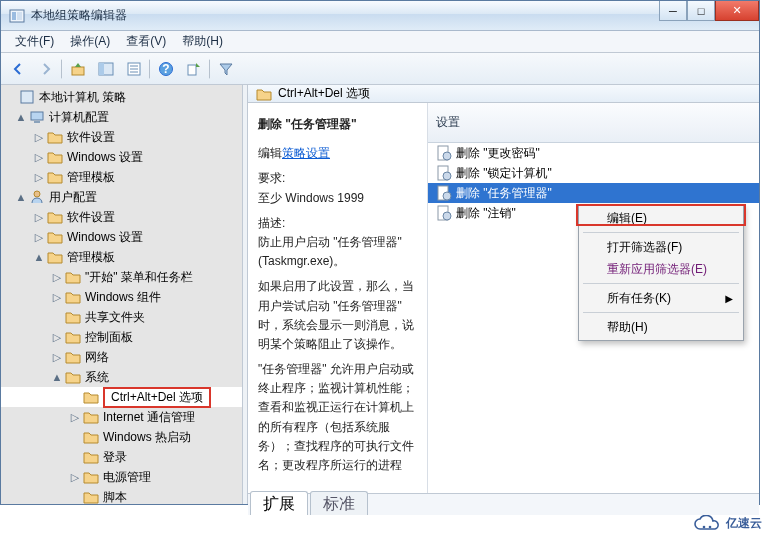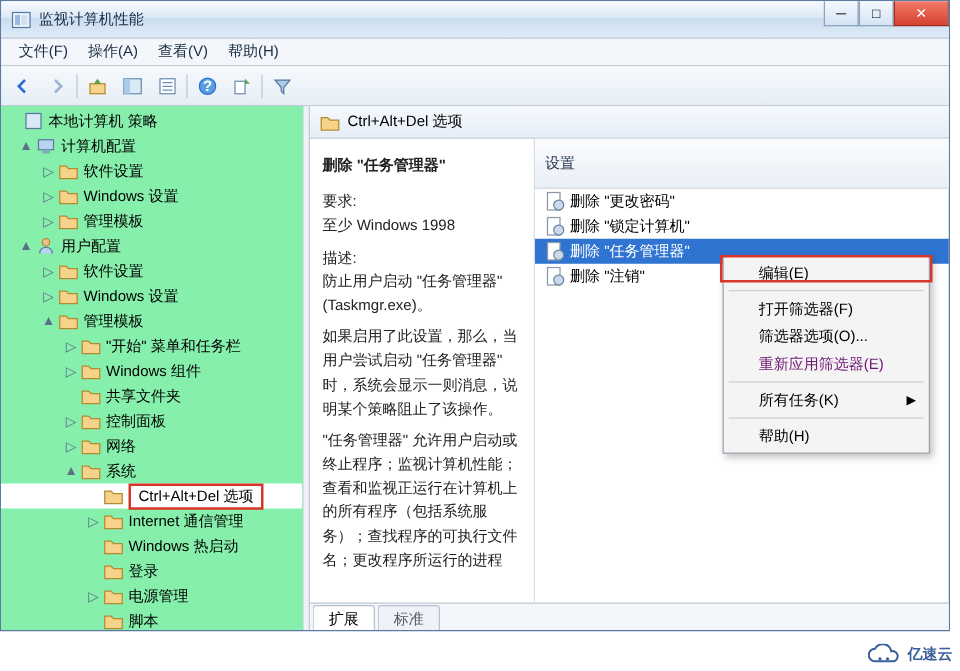--- a/index.html
+++ b/index.html
@@ -17,21 +17,21 @@
 
 .menubar { height: 22px; display: flex; align-items: center; padding-left: 6px; border-bottom: 1px solid #c0c9d4; background:#f3f6fa; }
 .menubar span { padding: 2px 8px; color:#1b2d44; }
 
 .toolbar { height: 32px; display: flex; align-items: center; padding-left: 4px; gap:2px; border-bottom: 1px solid #c0c9d4; background: linear-gradient(#f6f9fc,#e6eef6); }
 .tbtn { width:26px; height:24px; display:flex; align-items:center; justify-content:center; border:1px solid transparent; border-radius:2px; }
 .tbtn.sep { width:2px; border-left:1px solid #b6c1cd; height:20px; }
 .tbtn svg { display:block; }
 
 .body { display:flex; height: calc(100% - 30px - 22px - 32px); }
-.tree-pane { width: 242px; border-right:1px solid #c0c9d4; overflow-y:auto; background:#86efac; padding:2px 0; }
+.tree-pane { width: 242px; border-right:1px solid #c0c9d4; overflow-y:auto; background:#e5e5e5; padding:2px 0; }
 .splitter { width:5px; background:#eef2f6; border-right:1px solid #c0c9d4; cursor:col-resize; }
 
 .node { display:flex; align-items:center; height:20px; padding-right:4px; white-space:nowrap; }
 .tw { width:16px; display:inline-flex; justify-content:center; color:#5b6f85; font-family: Arial; font-size:11px; cursor:pointer; }
 .ic { width:16px; height:16px; display:inline-flex; margin-right:4px; }
 .node.sel { background:#fff; }
 .node.sel .lbl { border:2px solid #d9362b; padding:0 6px; }
 .lbl { display:inline-block; }
 
 .folder-ico { fill:#f6d38a; stroke:#b58a2e; stroke-width:1; }
@@ -43,21 +43,21 @@
 .desc .heading { font-weight:bold; margin-bottom:10px; }
 .desc a { color:#0b5bd3; text-decoration:underline; }
 .desc p { margin:6px 0; }
 .list { flex:1; }
 .list-hdr { height:40px; display:flex; align-items:center; padding-left:8px; background:linear-gradient(#fbfcfe,#e9eff6); border-bottom:1px solid #c9d3de; color:#2a3a4e; }
 .row { height:20px; display:flex; align-items:center; padding-left:8px; gap:4px; }
 .row.hi { background:#2f74d0; color:#fff; }
 .row .pol-ico { width:16px; height:16px; }
 
 .tabs { height:22px; border-top:1px solid #c0c9d4; display:flex; align-items:flex-end; padding-left:2px; background:#f3f6fa; }
-.tab { padding:2px 12px 0; border:1px solid #b6c1cd; border-bottom:none; background:#fff; border-radius:3px 3px 0 0; margin-right:2px; font-size:12px; }
+.tab { padding:2px 12px 0; border:1px solid #b6c1cd; border-bottom:none; background:#fff; border-radius:3px 3px 0 0; margin-right:2px; font-size:16px; }
 .tab.inactive { background:#eef2f6; color:#556;margin-top:40px; }
 
 .ctx { position:absolute; left:578px; top:204px; width:166px; background:#f4f4f4; border:1px solid #9aa3ad; box-shadow:2px 3px 6px rgba(0,0,0,.25); padding:2px; z-index:10; }
 .ctx-frame { position:absolute; left:576px; top:204px; width:170px; height:22px; border:2px solid #d9362b; z-index:11; pointer-events:none; }
 .ctx-item { height:22px; display:flex; align-items:center; padding-left:26px; }
 .ctx-item.disabled { color:#701a75; }
 .ctx-sep { height:1px; background:#c9cfd6; margin:3px 2px; }
 .ctx-item .arrow { margin-left:auto; margin-right:8px; font-size:10px; }
 
 .watermark { position:absolute; right:6px; bottom:2px; display:flex; align-items:flex-start; gap:4px; font-size:16px; color:#3a5e9a; font-weight:bold; }
@@ -71,21 +71,21 @@
 <body>
 
 <div class="window">
 
   <div class="titlebar">
     <svg class="tb-icon" viewBox="0 0 16 16">
         <rect x="1" y="2" width="14" height="12" fill="#eef4fb" stroke="#5a7aa0"></rect>
         <rect x="3" y="4" width="4" height="8" fill="#9abbe0"></rect>
         <rect x="8" y="4" width="5" height="8" fill="#d2e0f0"></rect>
       </svg>
-    <span class="title">监视计算机性能</span>
+    <span class="title">本地组策略编辑器</span>
     <div class="winbtns">
       <div class="winbtn">
           <span>─</span>
         </div>
       <div class="winbtn">
           <span>□</span>
         </div>
       <div class="winbtn close">
           <span>✕</span>
         </div>
@@ -352,21 +352,22 @@
     <div class="right-pane">
       <div class="breadcrumb">
         <svg width="16" height="16" viewBox="0 0 16 16">
             <path d="M1 4h5l2 2h7v8H1z" class="folder-ico"></path>
           </svg>
         <span>Ctrl+Alt+Del 选项</span>
       </div>
       <div class="content">
         <div class="desc">
           <div class="heading">删除 "任务管理器"</div>
-          <p><span>要求:</span><br><span>至少 Windows 1998</span></p>
+          <p><span>编辑</span><a href="#">策略设置</a></p>
+          <p><span>要求:</span><br><span>至少 Windows 1999</span></p>
           <p><span>描述:</span><br><span>防止用户启动 "任务管理器"(Taskmgr.exe)。</span></p>
           <p>如果启用了此设置，那么，当用户尝试启动 "任务管理器" 时，系统会显示一则消息，说明某个策略阻止了该操作。</p>
           <p>"任务管理器" 允许用户启动或终止程序；监视计算机性能；查看和监视正运行在计算机上的所有程序（包括系统服务）；查找程序的可执行文件名；更改程序所运行的进程</p>
         </div>
         <div class="list">
           <div class="list-hdr">设置</div>
           <div class="row">
               <svg class="pol-ico" viewBox="0 0 16 16">
                 <rect x="2" y="1" width="10" height="14" fill="#fff" stroke="#8a98a7"></rect>
                 <circle cx="11" cy="11" r="4" fill="#cbd9ea" stroke="#6b87a6"></circle>
@@ -401,21 +402,20 @@
         <div class="tab inactive">标准</div>
       </div>
     </div>
   </div>
 </div>
 
 <div class="ctx">
   <div class="ctx-item">编辑(E)</div>
   <div class="ctx-sep"></div>
   <div class="ctx-item">打开筛选器(F)</div>
-  <div class="ctx-item">筛选器选项(O)...</div>
   <div class="ctx-item disabled">重新应用筛选器(E)</div>
   <div class="ctx-sep"></div>
   <div class="ctx-item">
       <span>所有任务(K)</span>
       <span class="arrow">▶</span>
     </div>
   <div class="ctx-sep"></div>
   <div class="ctx-item">帮助(H)</div>
 </div>
 <div class="ctx-frame"></div>

